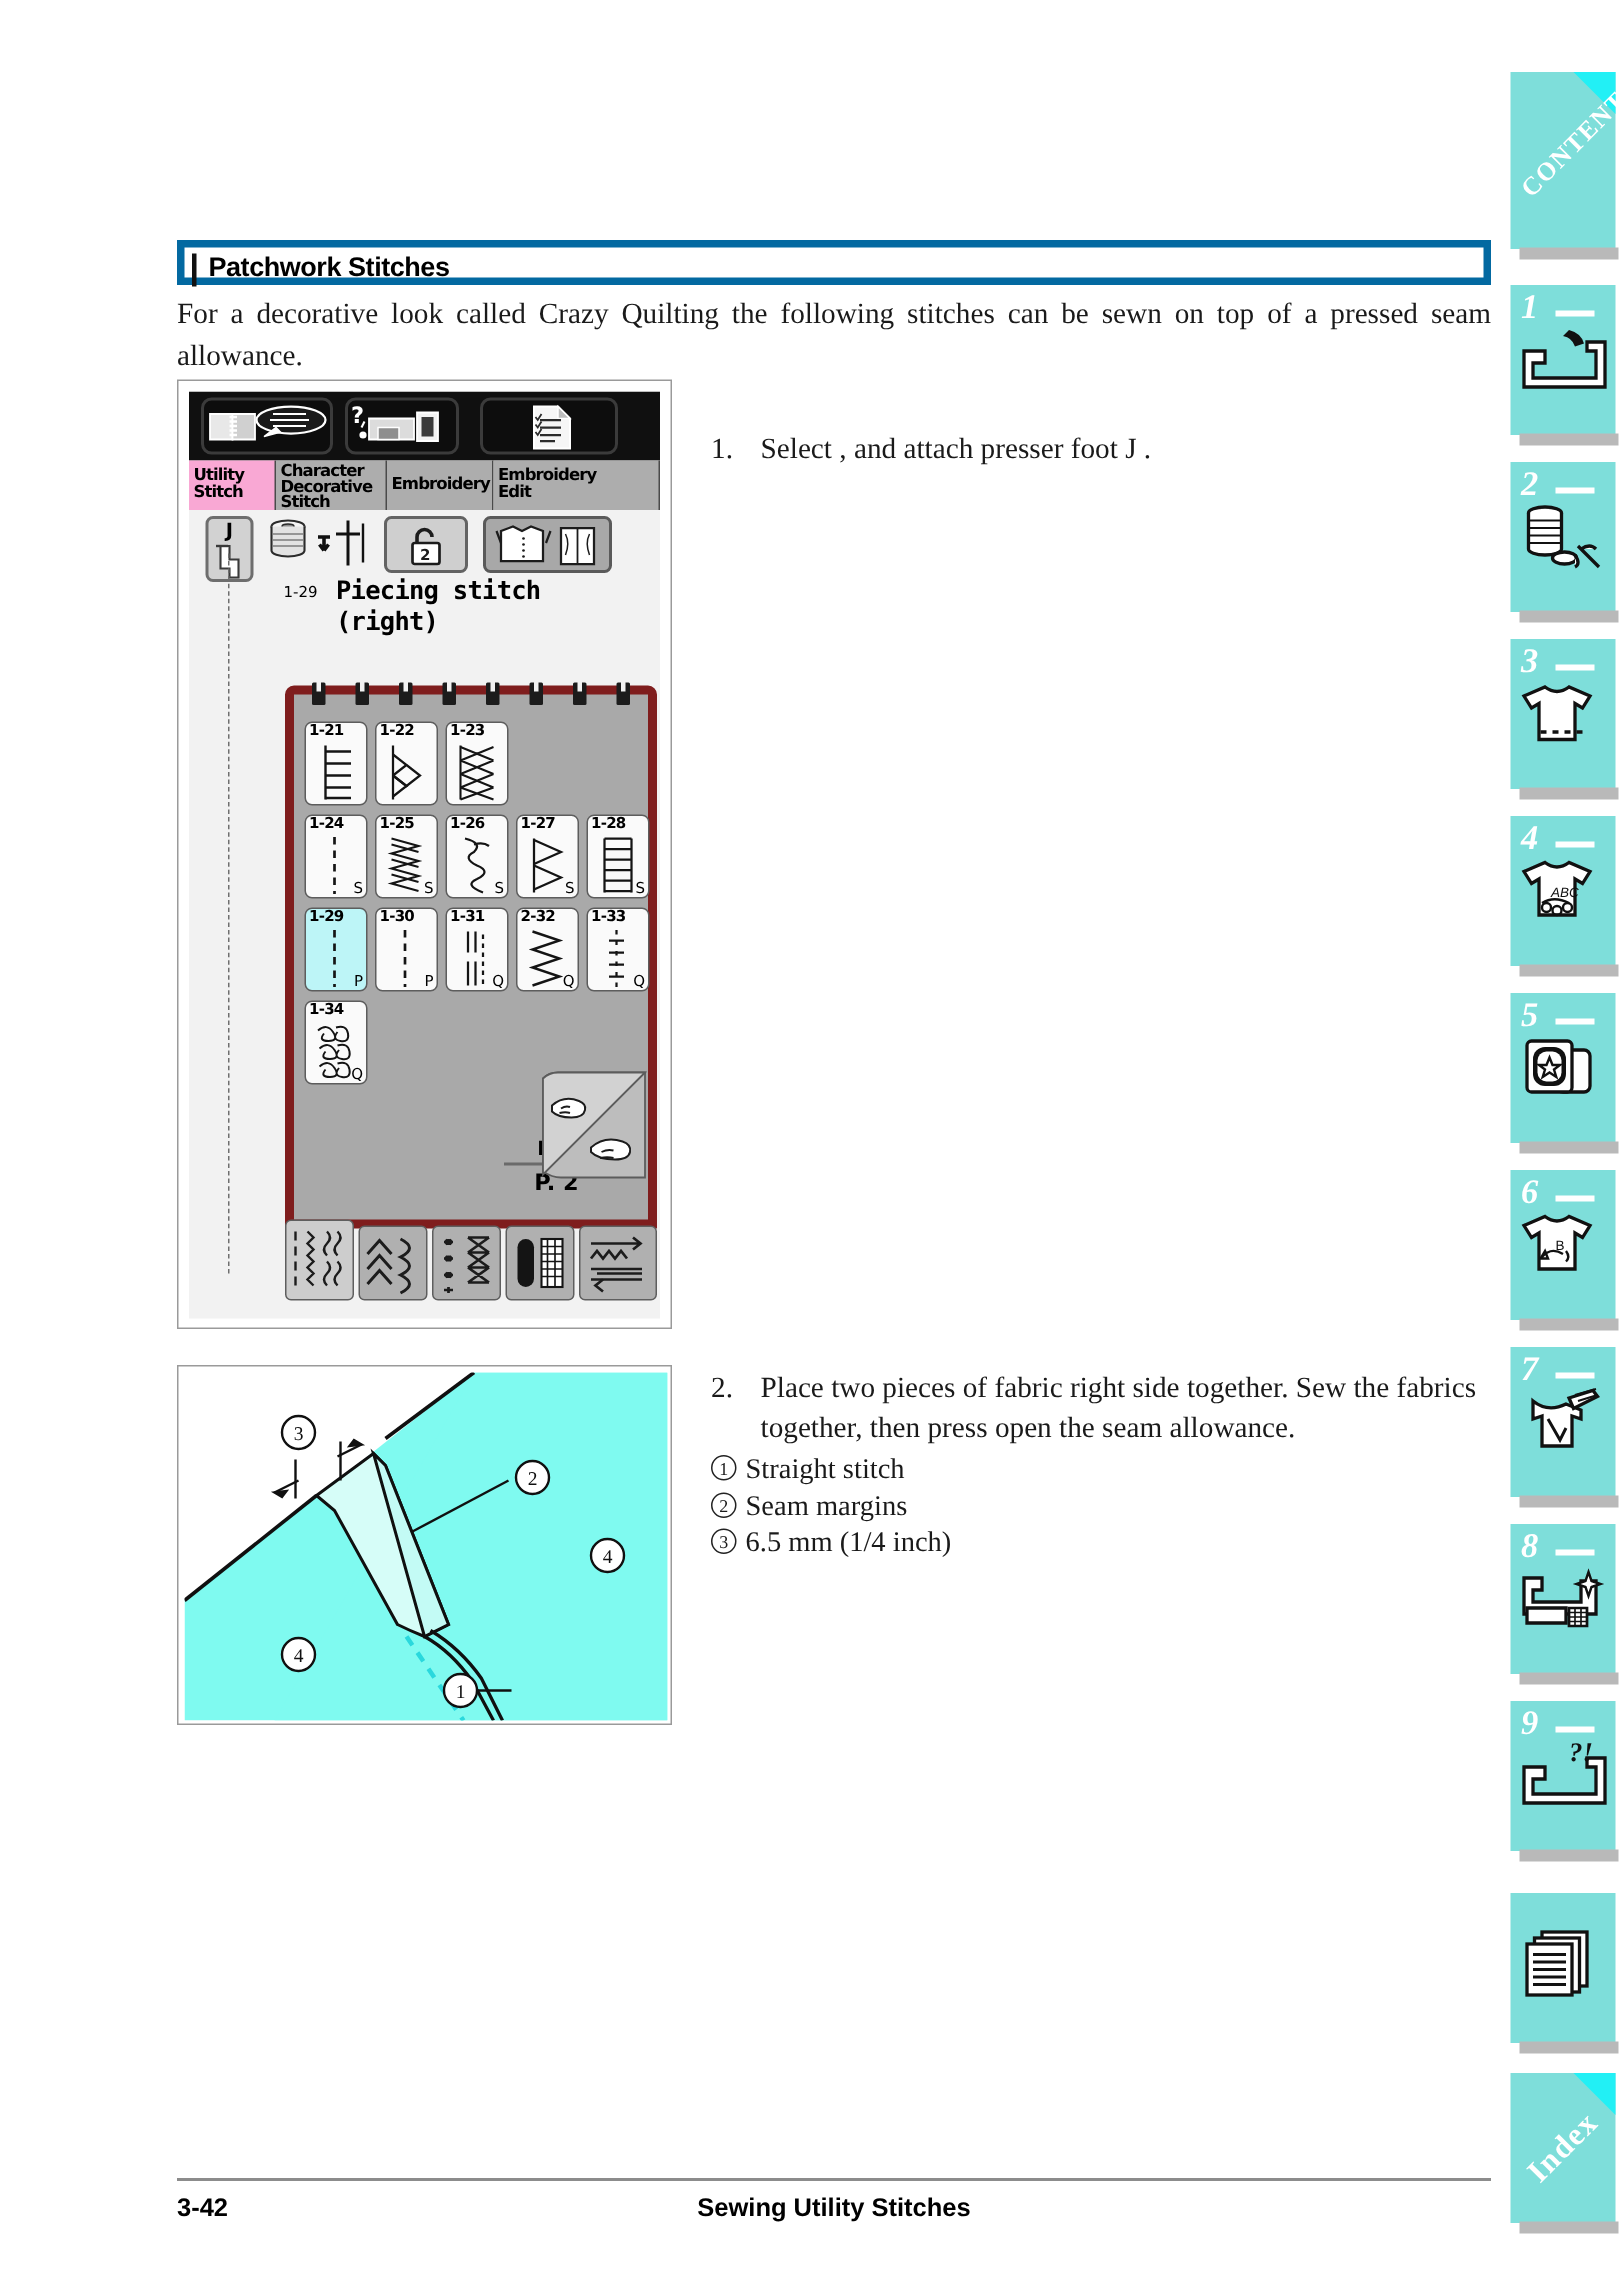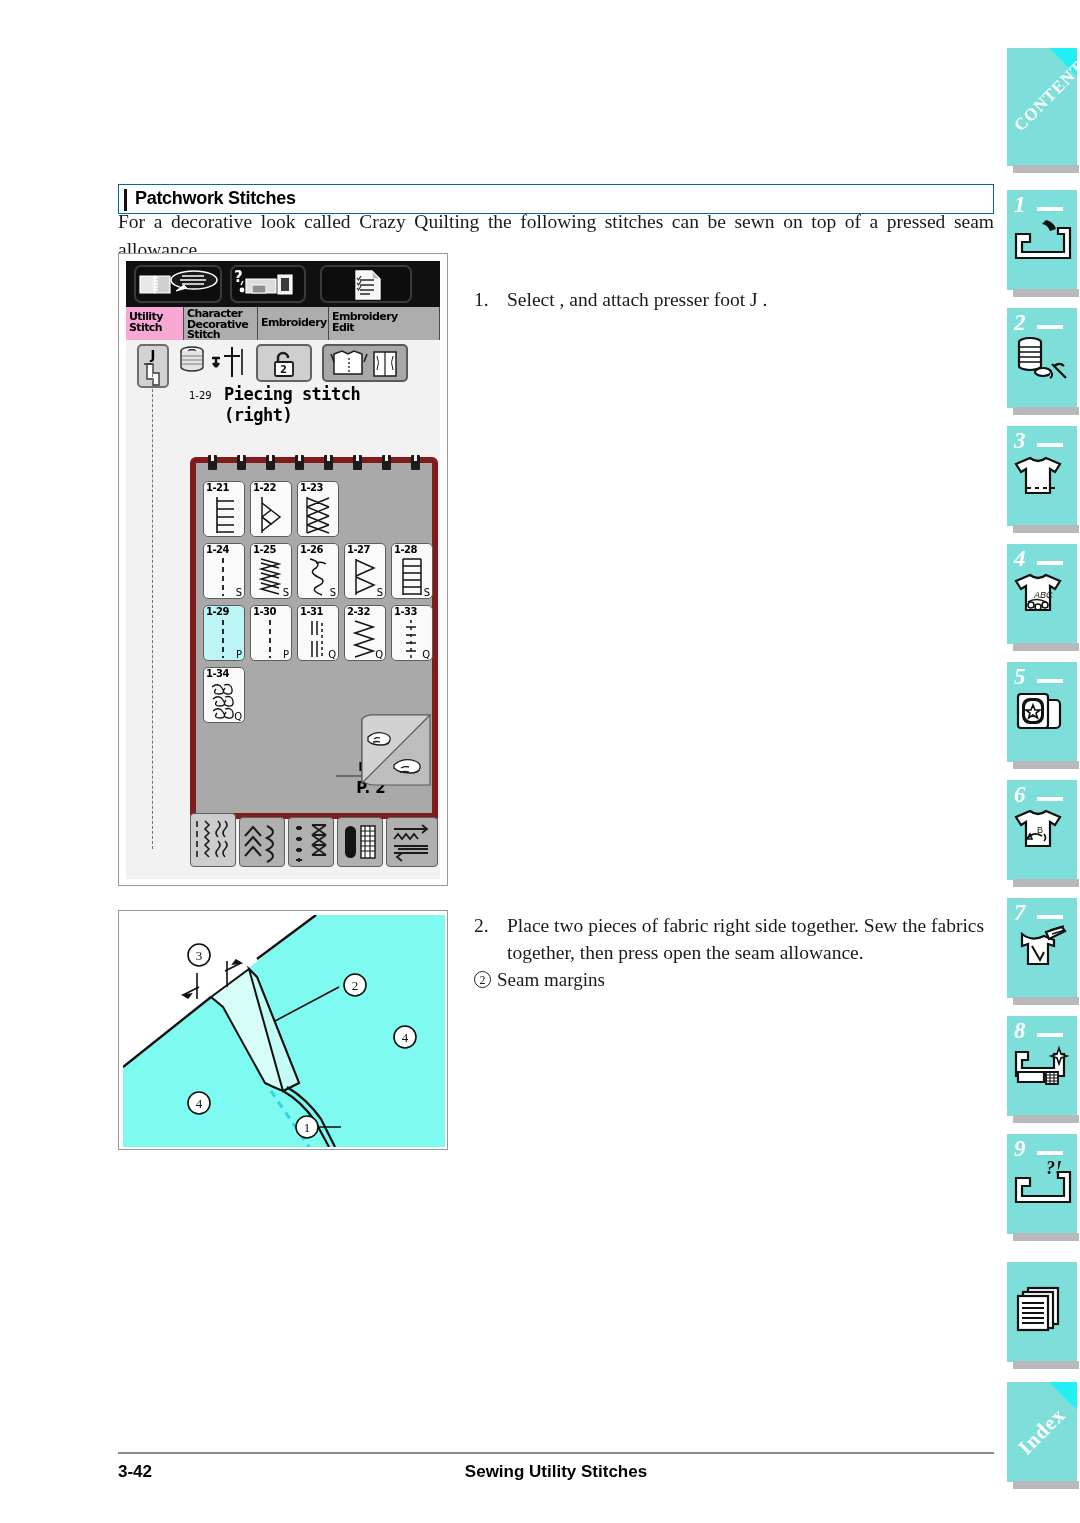--- a/index.html
+++ b/index.html
@@ -11,35 +11,35 @@
     position: relative;
     overflow: hidden;
   }
 
   
   #page { position: absolute; inset: 0; }
 
   
   .section-title-box {
     position: absolute; left: 118px; top: 160px; width: 876px; height: 30px;
-    border: 1px solid #0369a1; background: #fff; margin-top: 24px;
+    border: 5px solid #0369a1; background: #fff;
   }
   .section-title-box .accent {
     position: absolute; left: 5px; top: 4px; width: 3px; height: 22px; background: #111;
   }
   .section-title-box .txt {
     position: absolute; left: 16px; top: 3px;
     font-family: "Liberation Sans", sans-serif;
     font-weight: bold; font-size: 18px; color: #000;
     letter-spacing: -0.3px;
   }
 
   
   .intro {
-    position: absolute; left: 118px; top: 208px; width: 876px;
+    position: absolute; left: 118px; top: 196px; width: 876px;
     font-size: 19.5px; color: #1a1a1a; line-height: 28px;
     text-align: justify; text-align-last: left;
   }
 
   
   #lcd-frame {
     position: absolute; left: 118px; top: 253px; width: 330px; height: 633px;
     background: #ffffff; border: 1px solid #9a9a9a;
   }
   #lcd {
@@ -595,21 +595,23 @@
 
   <div class="step" id="step1">
     <span class="num">1.</span>
     <span class="body">Select      , and attach presser foot  J .</span>
   </div>
 
   <div class="step" id="step2">
     <span class="num">2.</span>
     <span class="body">Place two pieces of fabric right side together. Sew the fabrics together, then press open the seam allowance.</span>
     <ul class="sublist" id="step2-callouts">
+        <li><span class="cnum">1</span><span>Straight stitch</span></li>
         <li><span class="cnum">2</span><span>Seam margins</span></li>
+        <li><span class="cnum">3</span><span>6.5 mm (1/4 inch)</span></li>
       </ul>
   </div>
 
   <div id="illus-frame">
     <svg id="illus" viewBox="0 0 322 232">
 
       <path d="M0 152 L193 0 H322 V232 H0 Z" fill="#7ffaf0"></path>
       <path d="M193 0 L322 0 V232 H60 Z" fill="#7ffaf0"></path>
 
       <path d="M88 82 L126 54 L134 62 L176 168 L160 176 Q150 172 142 168 L100 92 Z" fill="#d6fdf8" stroke="#101010" stroke-width="2"></path>

